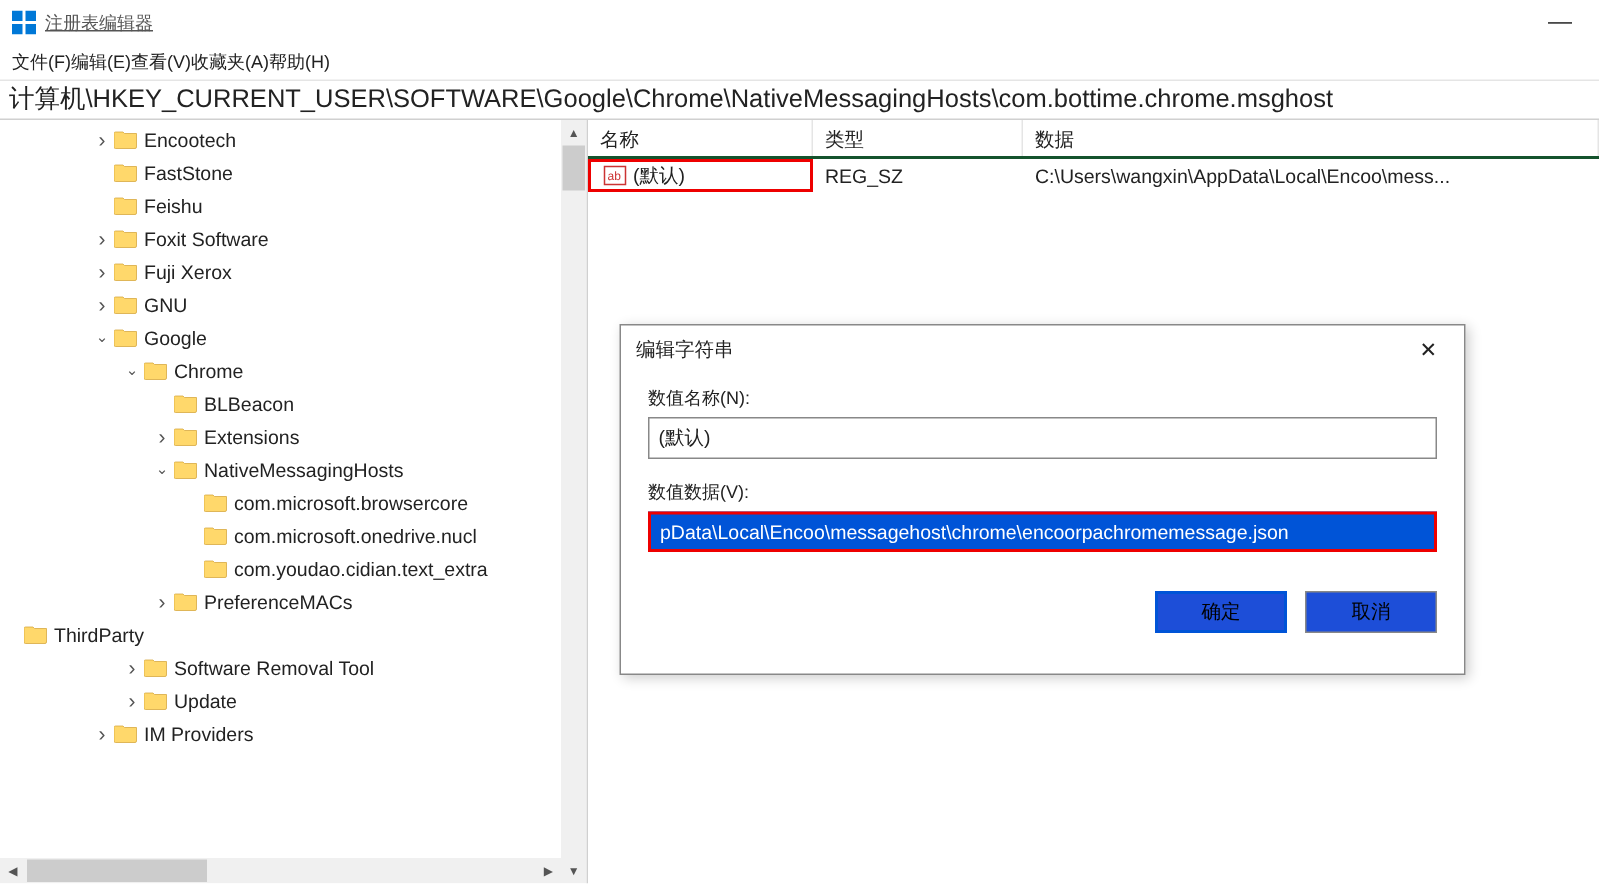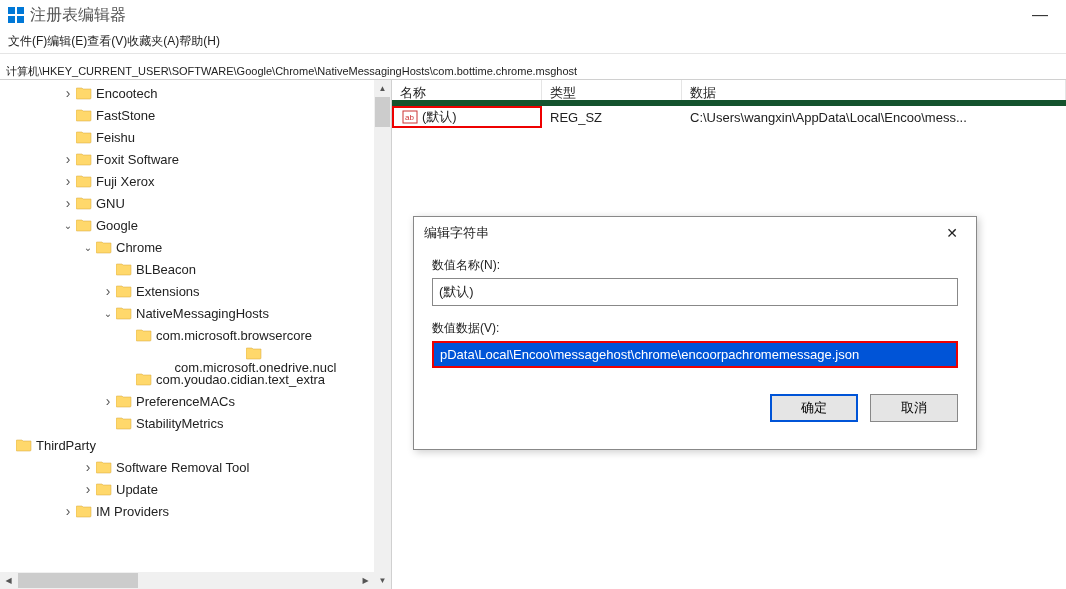--- a/index.html
+++ b/index.html
@@ -1,61 +1,61 @@
 <!DOCTYPE html>
 <html><head>
 <meta charset="utf-8">
 <style>
 * { box-sizing: border-box; margin: 0; padding: 0; }
 body { font-family: "Microsoft YaHei", "Segoe UI", sans-serif; font-size: 12px; background: #fff; width: 1066px; height: 589px; overflow: hidden; position: relative; }
 .titlebar { height: 30px; display: flex; align-items: center; padding: 0 8px; background: #fff; }
 .app-icon { width: 16px; height: 16px; margin-right: 6px; }
-.title-text { font-size: 16px; color: #555; }
+.title-text { font-size: 12px; color: #555; text-decoration: underline; }
 .min-btn { margin-left: auto; padding: 4px 10px; color: #333; font-size: 16px; }
 .menubar { height: 24px; display: flex; align-items: center; padding: 0 8px; border-bottom: 1px solid #e5e5e5; }
 .menubar span { font-size: 12px; color: #222; cursor: default; }
-.addressbar { height: 26px; display: flex; align-items: flex-end; padding: 0 6px; border-bottom: 1px solid #d0d0d0; font-size: 11px; color: #222; }
+.addressbar { height: 26px; display: flex; align-items: flex-start; padding: 0 6px; border-bottom: 1px solid #d0d0d0; font-size: 17px; color: #222; }
 .content { display: flex; height: calc(100% - 80px); position: relative; }
 .tree-panel { width: 392px; border-right: 1px solid #d0d0d0; overflow: hidden; position: relative; background: #fff; }
 .tree { padding: 2px 0; }
 .tree-row { display: flex; align-items: center; height: 22px; white-space: nowrap; }
 .chevron { width: 16px; display: inline-flex; justify-content: center; color: #555; font-size: 10px; }
 .folder-icon { width: 16px; height: 14px; margin-right: 4px; display: inline-block; }
 .tree-label { font-size: 13px; color: #222; }
 .tree-row.selected { background: #d0d0d0; }
 .tree-row.highlighted { border: 2px solid #e00; }
 .vscroll { position: absolute; right: 0; top: 0; bottom: 0; width: 17px; background: #f0f0f0; }
 .vscroll .thumb { position: absolute; left: 1px; right: 1px; top: 0; height: 30px; background: #ccc; }
 .vscroll .arrow { position: absolute; left: 0; right: 0; height: 17px; display: flex; align-items: center; justify-content: center; color: #555; font-size: 8px; }
 .hscroll { position: absolute; left: 0; right: 17px; bottom: 0; height: 17px; background: #f0f0f0; }
 .hscroll .thumb { position: absolute; top: 1px; bottom: 1px; left: 18px; width: 120px; background: #ccc; }
 .hscroll .arrow { position: absolute; top: 0; bottom: 0; width: 17px; display: flex; align-items: center; justify-content: center; color: #555; font-size: 8px; }
 .list-panel { flex: 1; position: relative; background: #fff; }
-.list-header { display: flex; height: 26px; border-bottom: 6px solid #14532d; }
+.list-header { display: flex; height: 26px; border-bottom: 2px solid #14532d; }
 .list-header .col { padding: 4px 8px; font-size: 13px; color: #222; border-right: 1px solid #e5e5e5; }
 .col-name { width: 150px; }
 .col-type { width: 140px; }
 .col-data { flex: 1; }
 .list-row { display: flex; height: 22px; align-items: center; }
 .list-row .cell { padding: 0 8px; font-size: 13px; color: #222; overflow: hidden; text-overflow: ellipsis; white-space: nowrap; }
 .cell-name { width: 150px; display: flex; align-items: center; }
 .cell-type { width: 140px; }
 .cell-data { flex: 1; }
 .val-icon { width: 16px; height: 16px; margin-right: 4px; display: inline-block; }
 .red-box { border: 2px solid #e00; align-items: center; }
 .dialog { position: absolute; left: 413px; top: 216px; width: 564px; height: 234px; background: #fff; border: 1px solid #888; box-shadow: 2px 2px 8px rgba(0,0,0,0.2); }
 .dialog-title { height: 32px; display: flex; align-items: center; padding: 0 10px; font-size: 13px; color: #222; }
 .dialog-close { margin-left: auto; font-size: 14px; padding: 4px 8px; cursor: default; }
 .dialog-body { padding: 8px 18px; }
 .dlg-label { font-size: 12px; color: #222; margin-bottom: 4px; }
 .dlg-input { width: 100%; border: 1px solid #888; padding: 4px 6px; font-size: 13px; background: #fff; margin-bottom: 14px; }
 .dlg-input.readonly { color: #222; }
 .dlg-input.selected { background: #0054d7; color: #fff; border: 2px solid #e00; }
 .dialog-buttons { display: flex; justify-content: flex-end; gap: 12px; padding: 4px 18px 12px; }
-.dlg-btn { width: 88px; height: 28px; border: 1px solid #888; background: #e5e5e5; font-size: 13px; }
+.dlg-btn { width: 88px; height: 28px; border: 1px solid #888; background: #1d4ed8; font-size: 13px; }
 .dlg-btn.primary { border: 2px solid #0054d7; }
 </style>
 </head>
 <body>
 
 <div class="titlebar">
   <span class="app-icon">
     <svg viewBox="0 0 16 16">
         <rect x="0" y="0" width="7" height="7" fill="#0078d7"></rect>
         <rect x="9" y="0" width="7" height="7" fill="#0078d7"></rect>
@@ -159,47 +159,40 @@
             </svg></span>
           <span class="tree-label">NativeMessagingHosts</span>
         </div>
         <div class="tree-row" style="padding-left: 120px;">
           <span class="chevron"></span>
           <span class="folder-icon"><svg viewBox="0 0 16 14">
               <path d="M1 2h5l1 1h8v9a1 1 0 0 1-1 1H1a1 1 0 0 1-1-1V3a1 1 0 0 1 1-1z" fill="#ffd86b" stroke="#d4a43a" stroke-width="0.5"></path>
             </svg></span>
           <span class="tree-label">com.microsoft.browsercore</span>
         </div>
-        <div class="tree-row" style="padding-left: 120px; flex-direction: column;">
+        <div class="tree-row" style="padding-left: 120px;">
           <span class="chevron"></span>
           <span class="folder-icon"><svg viewBox="0 0 16 14">
               <path d="M1 2h5l1 1h8v9a1 1 0 0 1-1 1H1a1 1 0 0 1-1-1V3a1 1 0 0 1 1-1z" fill="#ffd86b" stroke="#d4a43a" stroke-width="0.5"></path>
             </svg></span>
           <span class="tree-label">com.microsoft.onedrive.nucl</span>
         </div>
         <div class="tree-row" style="padding-left: 120px;">
           <span class="chevron"></span>
           <span class="folder-icon"><svg viewBox="0 0 16 14">
               <path d="M1 2h5l1 1h8v9a1 1 0 0 1-1 1H1a1 1 0 0 1-1-1V3a1 1 0 0 1 1-1z" fill="#ffd86b" stroke="#d4a43a" stroke-width="0.5"></path>
             </svg></span>
           <span class="tree-label">com.youdao.cidian.text_extra</span>
         </div>
         <div class="tree-row" style="padding-left: 100px;">
           <span class="chevron" style="font-size: 14px;">›</span>
           <span class="folder-icon"><svg viewBox="0 0 16 14">
               <path d="M1 2h5l1 1h8v9a1 1 0 0 1-1 1H1a1 1 0 0 1-1-1V3a1 1 0 0 1 1-1z" fill="#ffd86b" stroke="#d4a43a" stroke-width="0.5"></path>
             </svg></span>
           <span class="tree-label">PreferenceMACs</span>
-        </div>
-        <div class="tree-row" style="padding-left: 100px;">
-          <span class="chevron"></span>
-          <span class="folder-icon"><svg viewBox="0 0 16 14">
-              <path d="M1 2h5l1 1h8v9a1 1 0 0 1-1 1H1a1 1 0 0 1-1-1V3a1 1 0 0 1 1-1z" fill="#ffd86b" stroke="#d4a43a" stroke-width="0.5"></path>
-            </svg></span>
-          <span class="tree-label">StabilityMetrics</span>
         </div>
         <div class="tree-row" style="">
           <span class="chevron"></span>
           <span class="folder-icon"><svg viewBox="0 0 16 14">
               <path d="M1 2h5l1 1h8v9a1 1 0 0 1-1 1H1a1 1 0 0 1-1-1V3a1 1 0 0 1 1-1z" fill="#ffd86b" stroke="#d4a43a" stroke-width="0.5"></path>
             </svg></span>
           <span class="tree-label">ThirdParty</span>
         </div>
         <div class="tree-row" style="padding-left: 80px;">
           <span class="chevron" style="font-size: 14px;">›</span>

